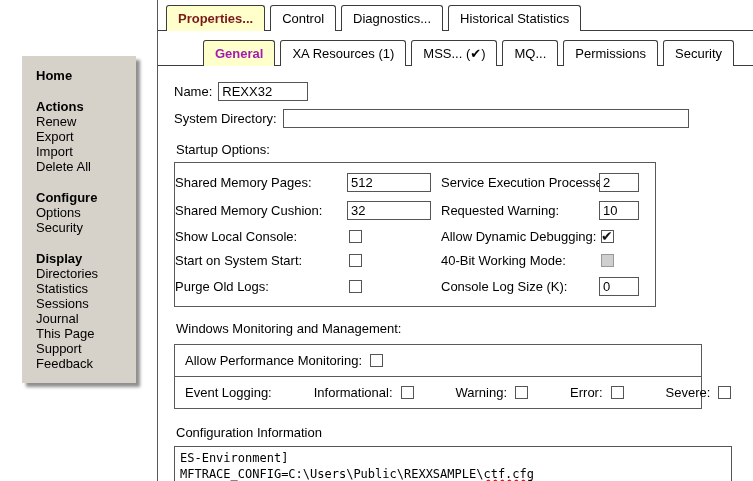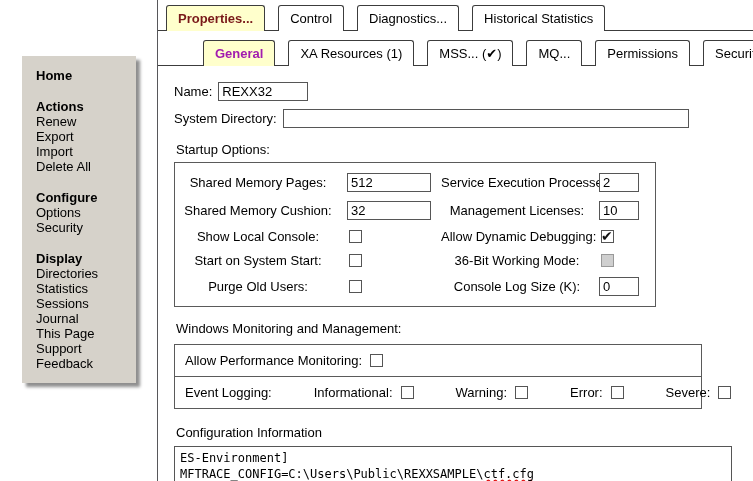--- a/index.html
+++ b/index.html
@@ -22,21 +22,21 @@
   .sb-item.bold{font-weight:bold;}
 
   
   .main{
     position:absolute;left:157px;top:0;width:596px;height:481px;
     border-left:1px solid #57575a;box-sizing:border-box;
   }
 
   
   .tabs-row{
-    position:relative;display:flex;align-items:flex-end;gap:13px;
+    position:relative;display:flex;align-items:flex-end;gap:5px;
   }
   .tabs-row::after{
     content:"";position:absolute;left:0;right:0;bottom:0;height:1px;background:#3c3c3c;z-index:0;
   }
   .tab{
     position:relative;z-index:1;
     border:1px solid #3c3c3c;border-bottom:none;
     border-radius:3px 3px 0 0;
     padding:5px 11px 5px;background:#ffffff;
     white-space:nowrap;cursor:pointer;
@@ -60,21 +60,21 @@
 
   .groupbox{border:1px solid #5a5a5a;box-sizing:border-box;background:#fff;}
 
   .startup-grid{
     width:482px;
     display:grid;
     grid-template-columns:172px 94px 158px 56px;
     row-gap:9px;align-items:center;
     padding:10px 0 10px 0;
   }
-  .glabel{text-align:center;padding-right:6px;white-space:nowrap;}
+  .glabel{text-align:left;padding-right:6px;white-space:nowrap;}
   .gctrl{display:flex;align-items:center;}
   .w84{width:84px;}
   .w40{width:40px;}
 
   input[type="checkbox"]{
     appearance:none;-webkit-appearance:none;
     width:13px;height:13px;border:1px solid #555;background:#fff;
     margin:0 0 0 2px;vertical-align:middle;position:relative;cursor:pointer;flex:0 0 auto;
   }
   input[type="checkbox"]:checked::after{
@@ -168,44 +168,44 @@
         </div>
       <div class="glabel">Service Execution Processes:</div>
       <div class="gctrl">
           <input class="txt w40" value="2" style="">
         </div>
 
       <div class="glabel">Shared Memory Cushion:</div>
       <div class="gctrl">
           <input class="txt w84" value="32" style="">
         </div>
-      <div class="glabel">Management Licenses:</div>
+      <div class="glabel">Requested Warning:</div>
       <div class="gctrl">
           <input class="txt w40" value="10" style="">
         </div>
 
       <div class="glabel">Show Local Console:</div>
       <div class="gctrl">
           <input type="checkbox" style="">
         </div>
       <div class="glabel">Allow Dynamic Debugging:</div>
       <div class="gctrl">
           <input type="checkbox" checked="" style="">
         </div>
 
       <div class="glabel">Start on System Start:</div>
       <div class="gctrl">
           <input type="checkbox" style="">
         </div>
-      <div class="glabel">36-Bit Working Mode:</div>
+      <div class="glabel">40-Bit Working Mode:</div>
       <div class="gctrl">
           <input type="checkbox" disabled="" style="">
         </div>
 
-      <div class="glabel">Purge Old Users:</div>
+      <div class="glabel">Purge Old Logs:</div>
       <div class="gctrl">
           <input type="checkbox" style="">
         </div>
       <div class="glabel">Console Log Size (K):</div>
       <div class="gctrl">
           <input class="txt w40" value="0" style="">
         </div>
     </div>
 
     <div class="section-label">Windows Monitoring and Management:</div>

